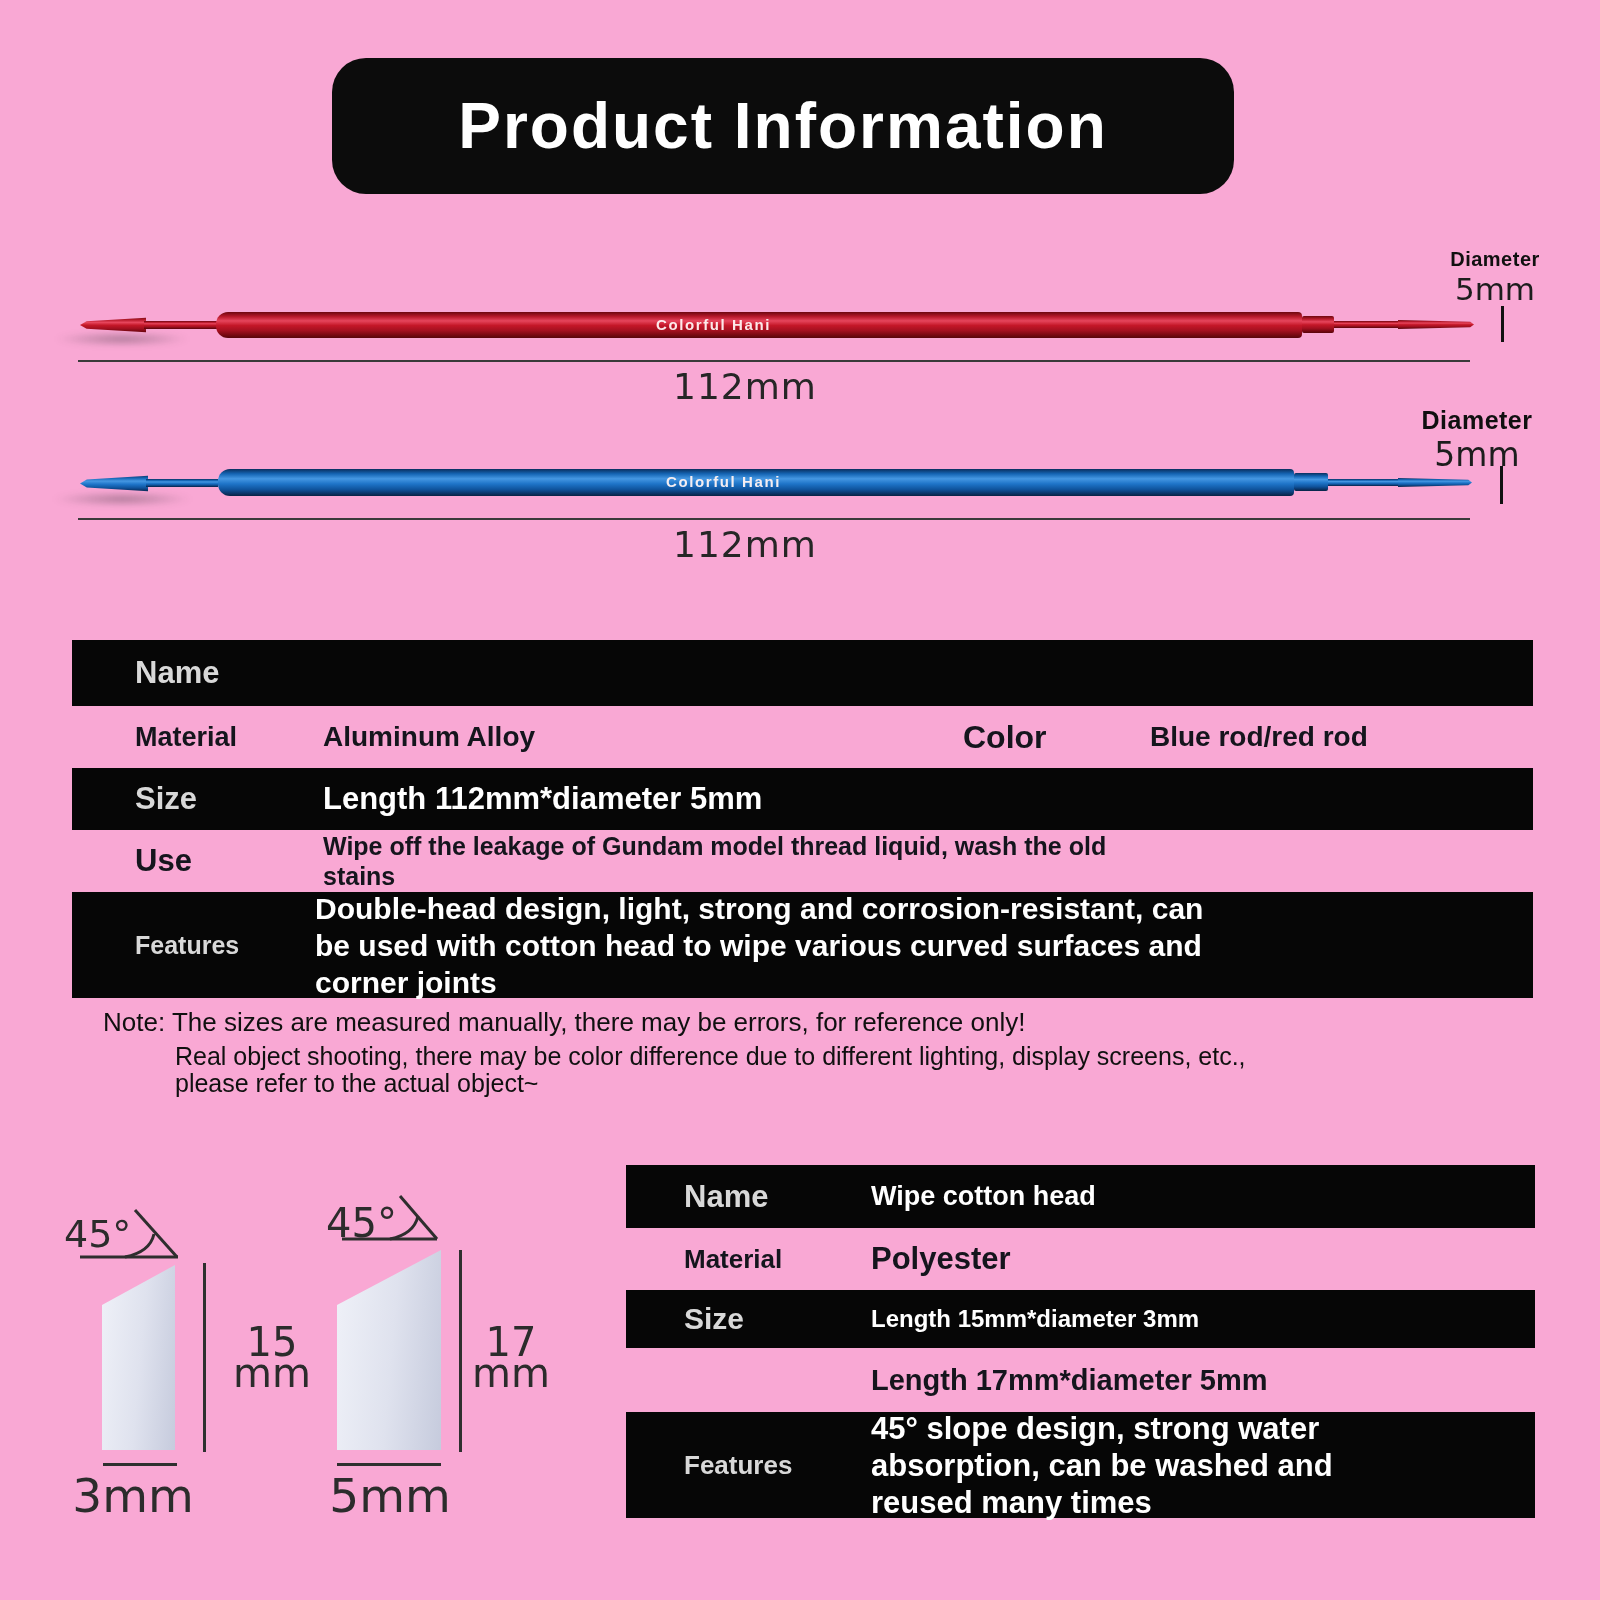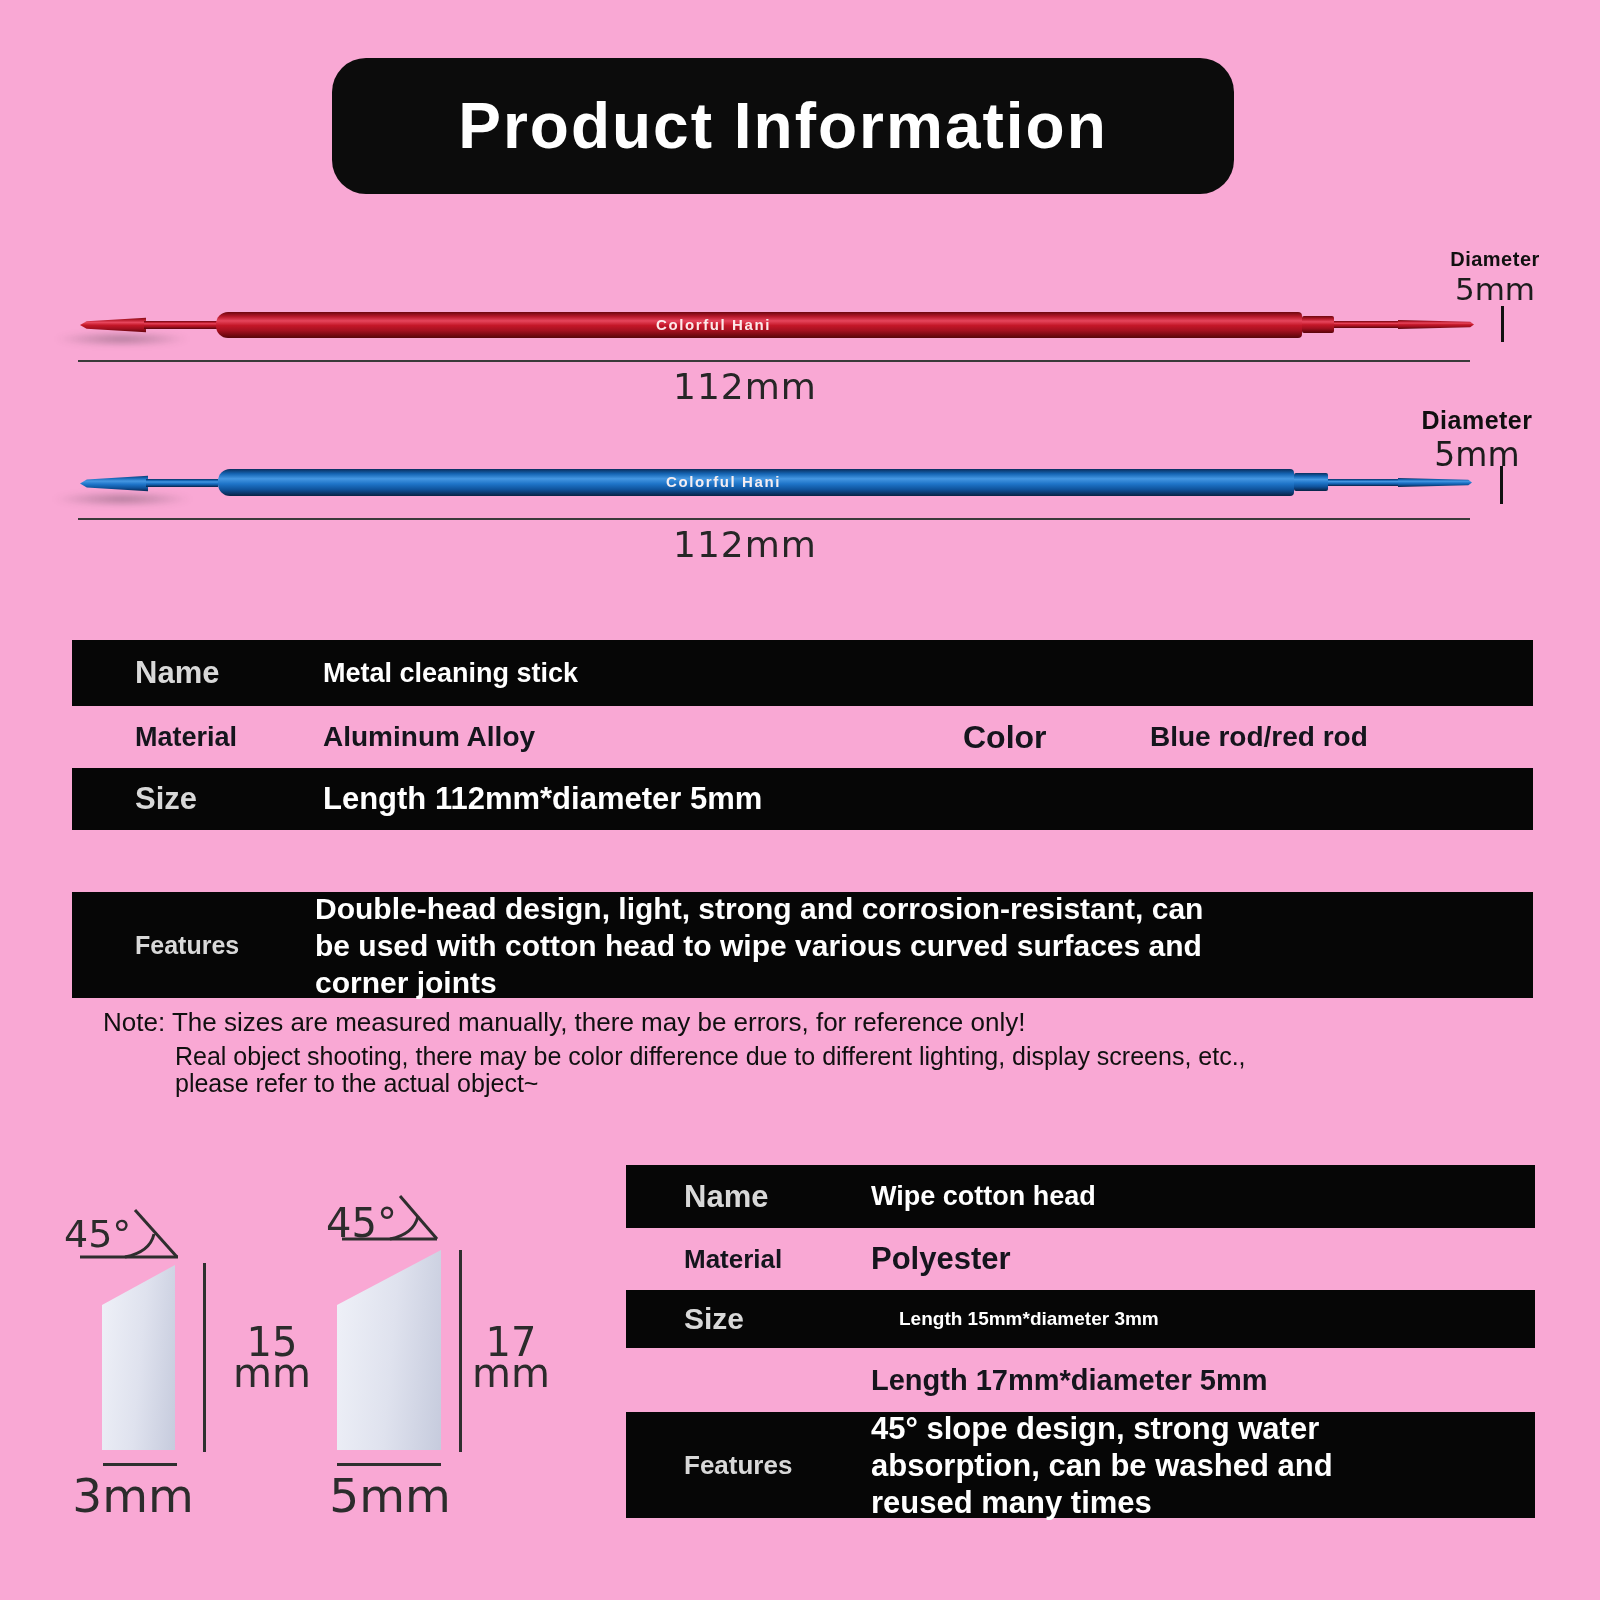--- a/index.html
+++ b/index.html
@@ -101,31 +101,35 @@
     <div class="blue-metal abs" style="left:1328px;top:79px;width:72px;height:7px;"></div>
     <div class="tipR blue-metal abs" style="left:1398px;top:78px;width:74px;height:9px;"></div>
 
     <div class="dim-line" style="left:78px;top:118px;width:1392px;"></div>
     <div class="len-label" style="left:595px;top:124px;">112mm</div>
   </div>
 
   <div class="spec-table" style="left:72px;top:640px;width:1461px;height:358px;">
     <div class="trow black" style="top:0;height:66px;">
       <span class="cell lab" style="left:63px;font-size:31px;">Name</span>
-      <span class="cell val" style="left:251px;font-size:27px;">Metal cleaning stick</span>
     </div>
     <div class="trow white" style="top:66px;height:62px;">
       <span class="cell lab" style="left:63px;font-size:27px;">Material</span>
       <span class="cell val" style="left:251px;font-size:28px;">Aluminum Alloy</span>
       <span class="cell lab" style="left:891px;font-size:32px;">Color</span>
       <span class="cell val" style="left:1078px;font-size:28px;">Blue rod/red rod</span>
     </div>
     <div class="trow black" style="top:128px;height:62px;">
       <span class="cell lab" style="left:63px;font-size:31px;">Size</span>
       <span class="cell val" style="left:251px;font-size:31px;">Length 112mm*diameter 5mm</span>
+    </div>
+    <div class="trow white" style="top:190px;height:62px;">
+      <span class="cell lab" style="left:63px;font-size:31px;">Use</span>
+      <span class="cell val" style="left:251px;font-size:25px;line-height:30px;">Wipe off the leakage of Gundam model thread liquid, wash the old
+stains</span>
     </div>
     <div class="trow black" style="top:252px;height:106px;">
       <span class="cell lab" style="left:63px;font-size:25px;">Features</span>
       <span class="cell val" style="left:243px;font-size:30px;line-height:37px;">Double-head design, light, strong and corrosion-resistant, can
 be used with cotton head to wipe various curved surfaces and
 corner joints</span>
     </div>
   </div>
 
   <div>
@@ -166,21 +170,21 @@
     <div class="trow black" style="top:0;height:63px;">
       <span class="cell lab" style="left:58px;font-size:31px;">Name</span>
       <span class="cell val" style="left:245px;font-size:27px;">Wipe cotton head</span>
     </div>
     <div class="trow white" style="top:63px;height:62px;">
       <span class="cell lab" style="left:58px;font-size:26px;">Material</span>
       <span class="cell val" style="left:245px;font-size:31px;">Polyester</span>
     </div>
     <div class="trow black" style="top:125px;height:58px;">
       <span class="cell lab" style="left:58px;font-size:30px;">Size</span>
-      <span class="cell val" style="left:245px;font-size:19px;margin-left:28px;">Length 15mm*diameter 3mm</span>
+      <span class="cell val" style="left:245px;font-size:24px;">Length 15mm*diameter 3mm</span>
     </div>
     <div class="trow white" style="top:183px;height:64px;">
       <span class="cell lab" style="left:58px;font-size:26px;"></span>
       <span class="cell val" style="left:245px;font-size:29px;">Length 17mm*diameter 5mm</span>
     </div>
     <div class="trow black" style="top:247px;height:106px;">
       <span class="cell lab" style="left:58px;font-size:26px;">Features</span>
       <span class="cell val" style="left:245px;font-size:31px;line-height:37px;">45°  slope design, strong water
 absorption, can be washed and
 reused many times</span>

